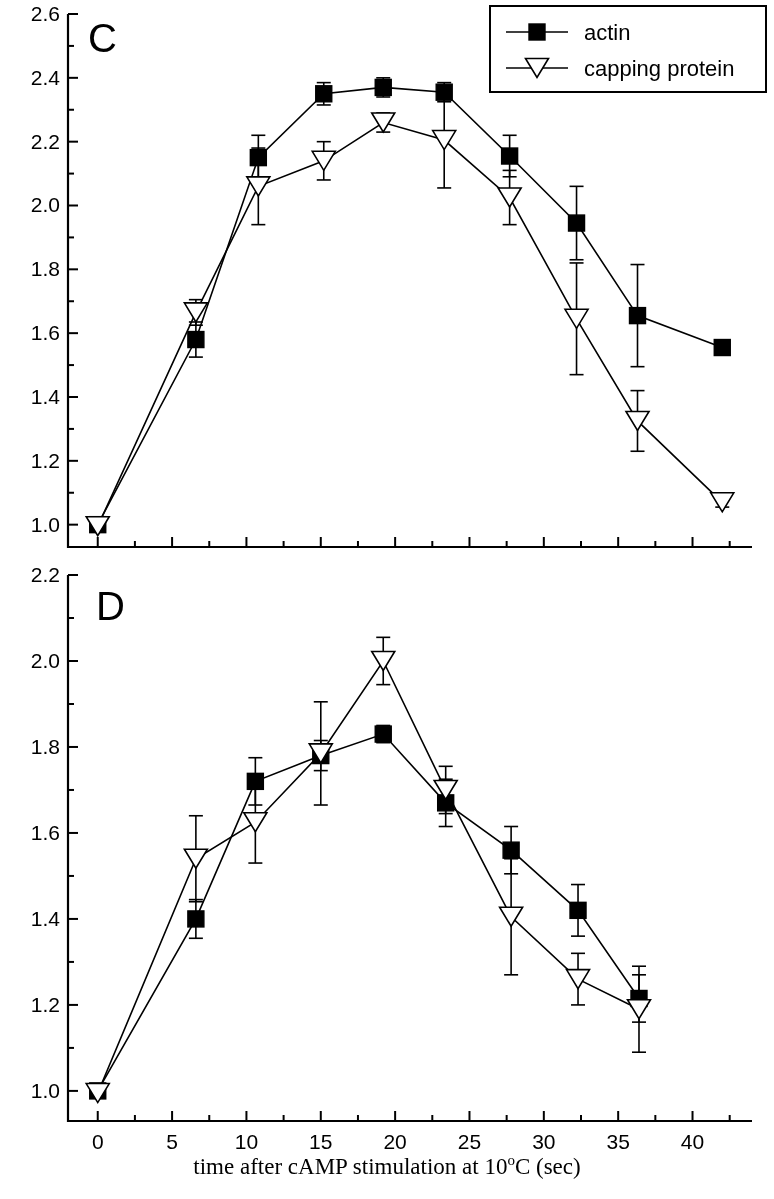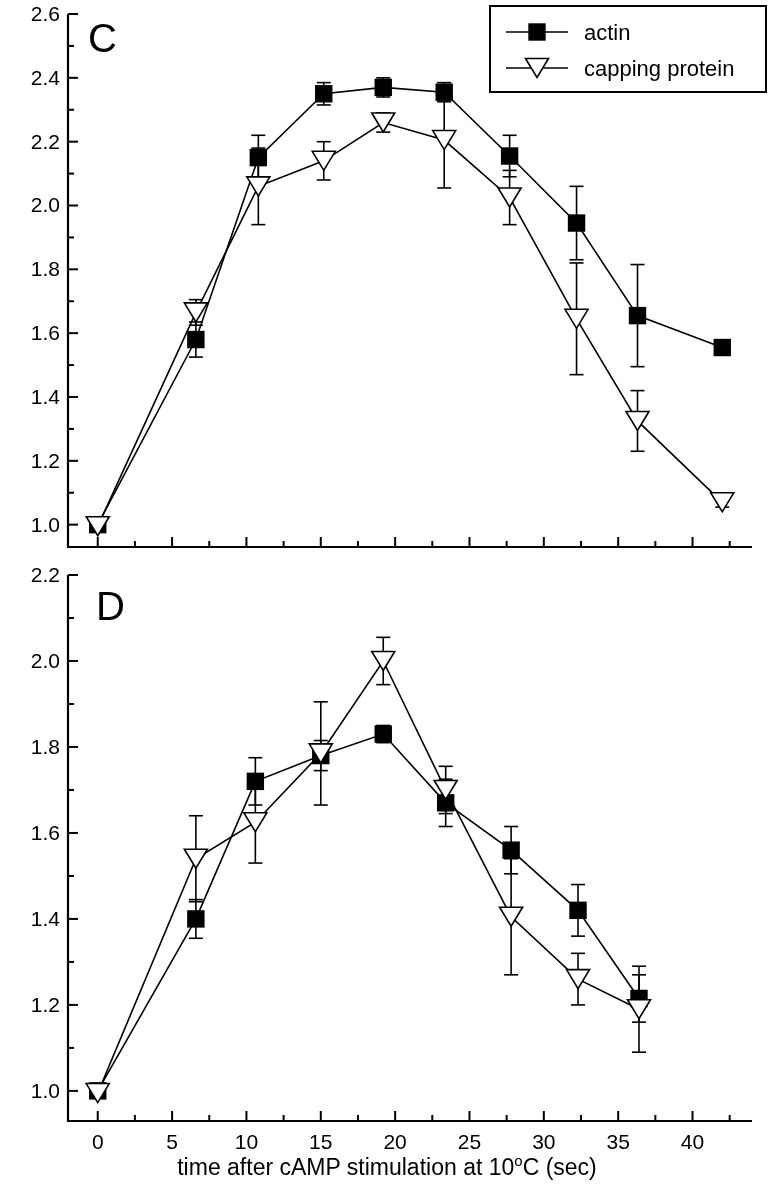--- a/index.html
+++ b/index.html
@@ -77,21 +77,21 @@
     font-size: 22px;
     fill: #000000;
   }
   .xlabel {
     position: absolute;
     left: 0;
     top: 1152px;
     width: 774px;
     text-align: center;
     font-size: 23px;
-    font-family: Liberation Sans, sans-serif;
+    font-family: Liberation Serif, serif;
     color: #000000;
   }
   .xlabel sup {
     font-size: 15px;
     vertical-align: super;
   }
 </style>
 </head>
 <body>
 

